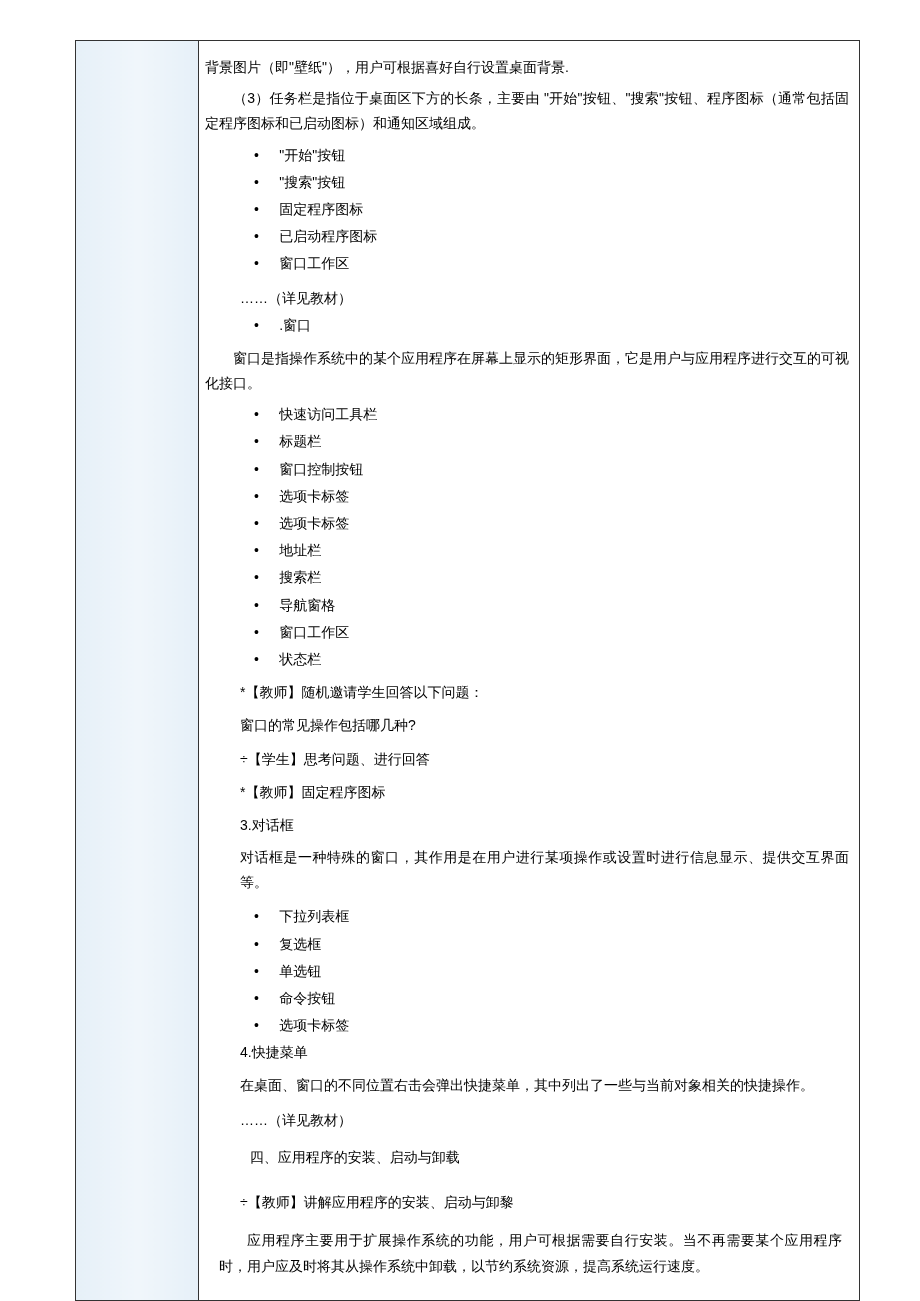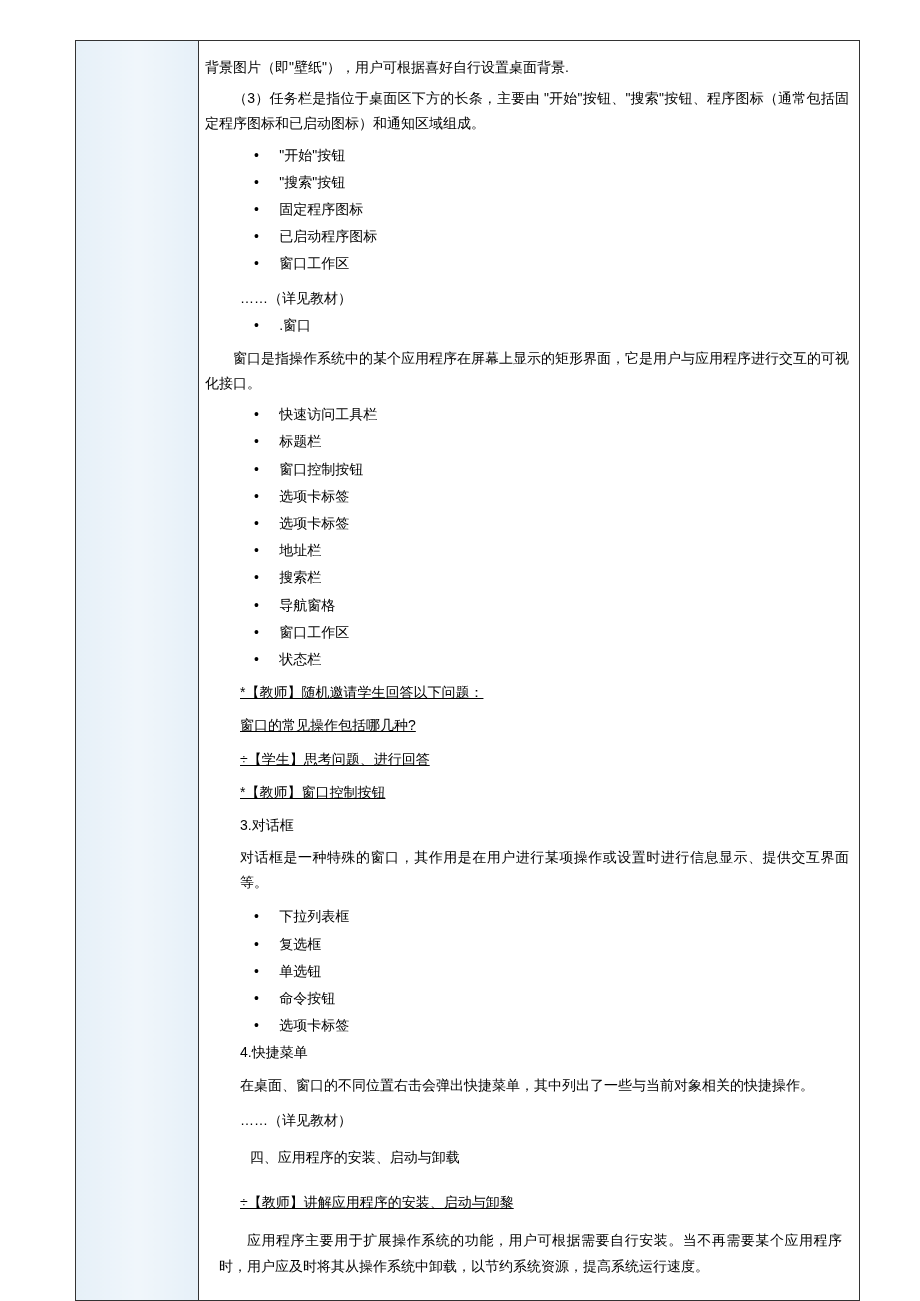--- a/index.html
+++ b/index.html
@@ -48,21 +48,20 @@
       left: 0;
     }
     .ellipsis-line {
       margin-left: 2.5em;
       margin-top: 9px;
     }
     .q-line {
       margin-left: 2.5em;
       margin-top: 8px;
       margin-bottom: 8px;
-      text-decoration: underline;
     }
     .section-num {
       margin-left: 2.5em;
       margin-top: 0;
       margin-bottom: 6px;
     }
     .desc {
       margin-left: 2.5em;
       margin-top: 8px;
       margin-bottom: 8px;
@@ -115,21 +114,21 @@
         <div class="list-item">选项卡标签</div>
         <div class="list-item">地址栏</div>
         <div class="list-item">搜索栏</div>
         <div class="list-item">导航窗格</div>
         <div class="list-item">窗口工作区</div>
         <div class="list-item">状态栏</div>
 
         <div class="q-line">*【教师】随机邀请学生回答以下问题：</div>
         <div class="q-line">窗口的常见操作包括哪几种?</div>
         <div class="q-line">÷【学生】思考问题、进行回答</div>
-        <div class="q-line">*【教师】窗口控制按钮</div>
+        <div class="q-line">*【教师】固定程序图标</div>
 
         <div class="section-num">3.对话框</div>
         <div class="desc">对话框是一种特殊的窗口，其作用是在用户进行某项操作或设置时进行信息显示、提供交互界面等。</div>
 
         <div class="list-item">下拉列表框</div>
         <div class="list-item">复选框</div>
         <div class="list-item">单选钮</div>
         <div class="list-item">命令按钮</div>
         <div class="list-item">选项卡标签</div>
 

